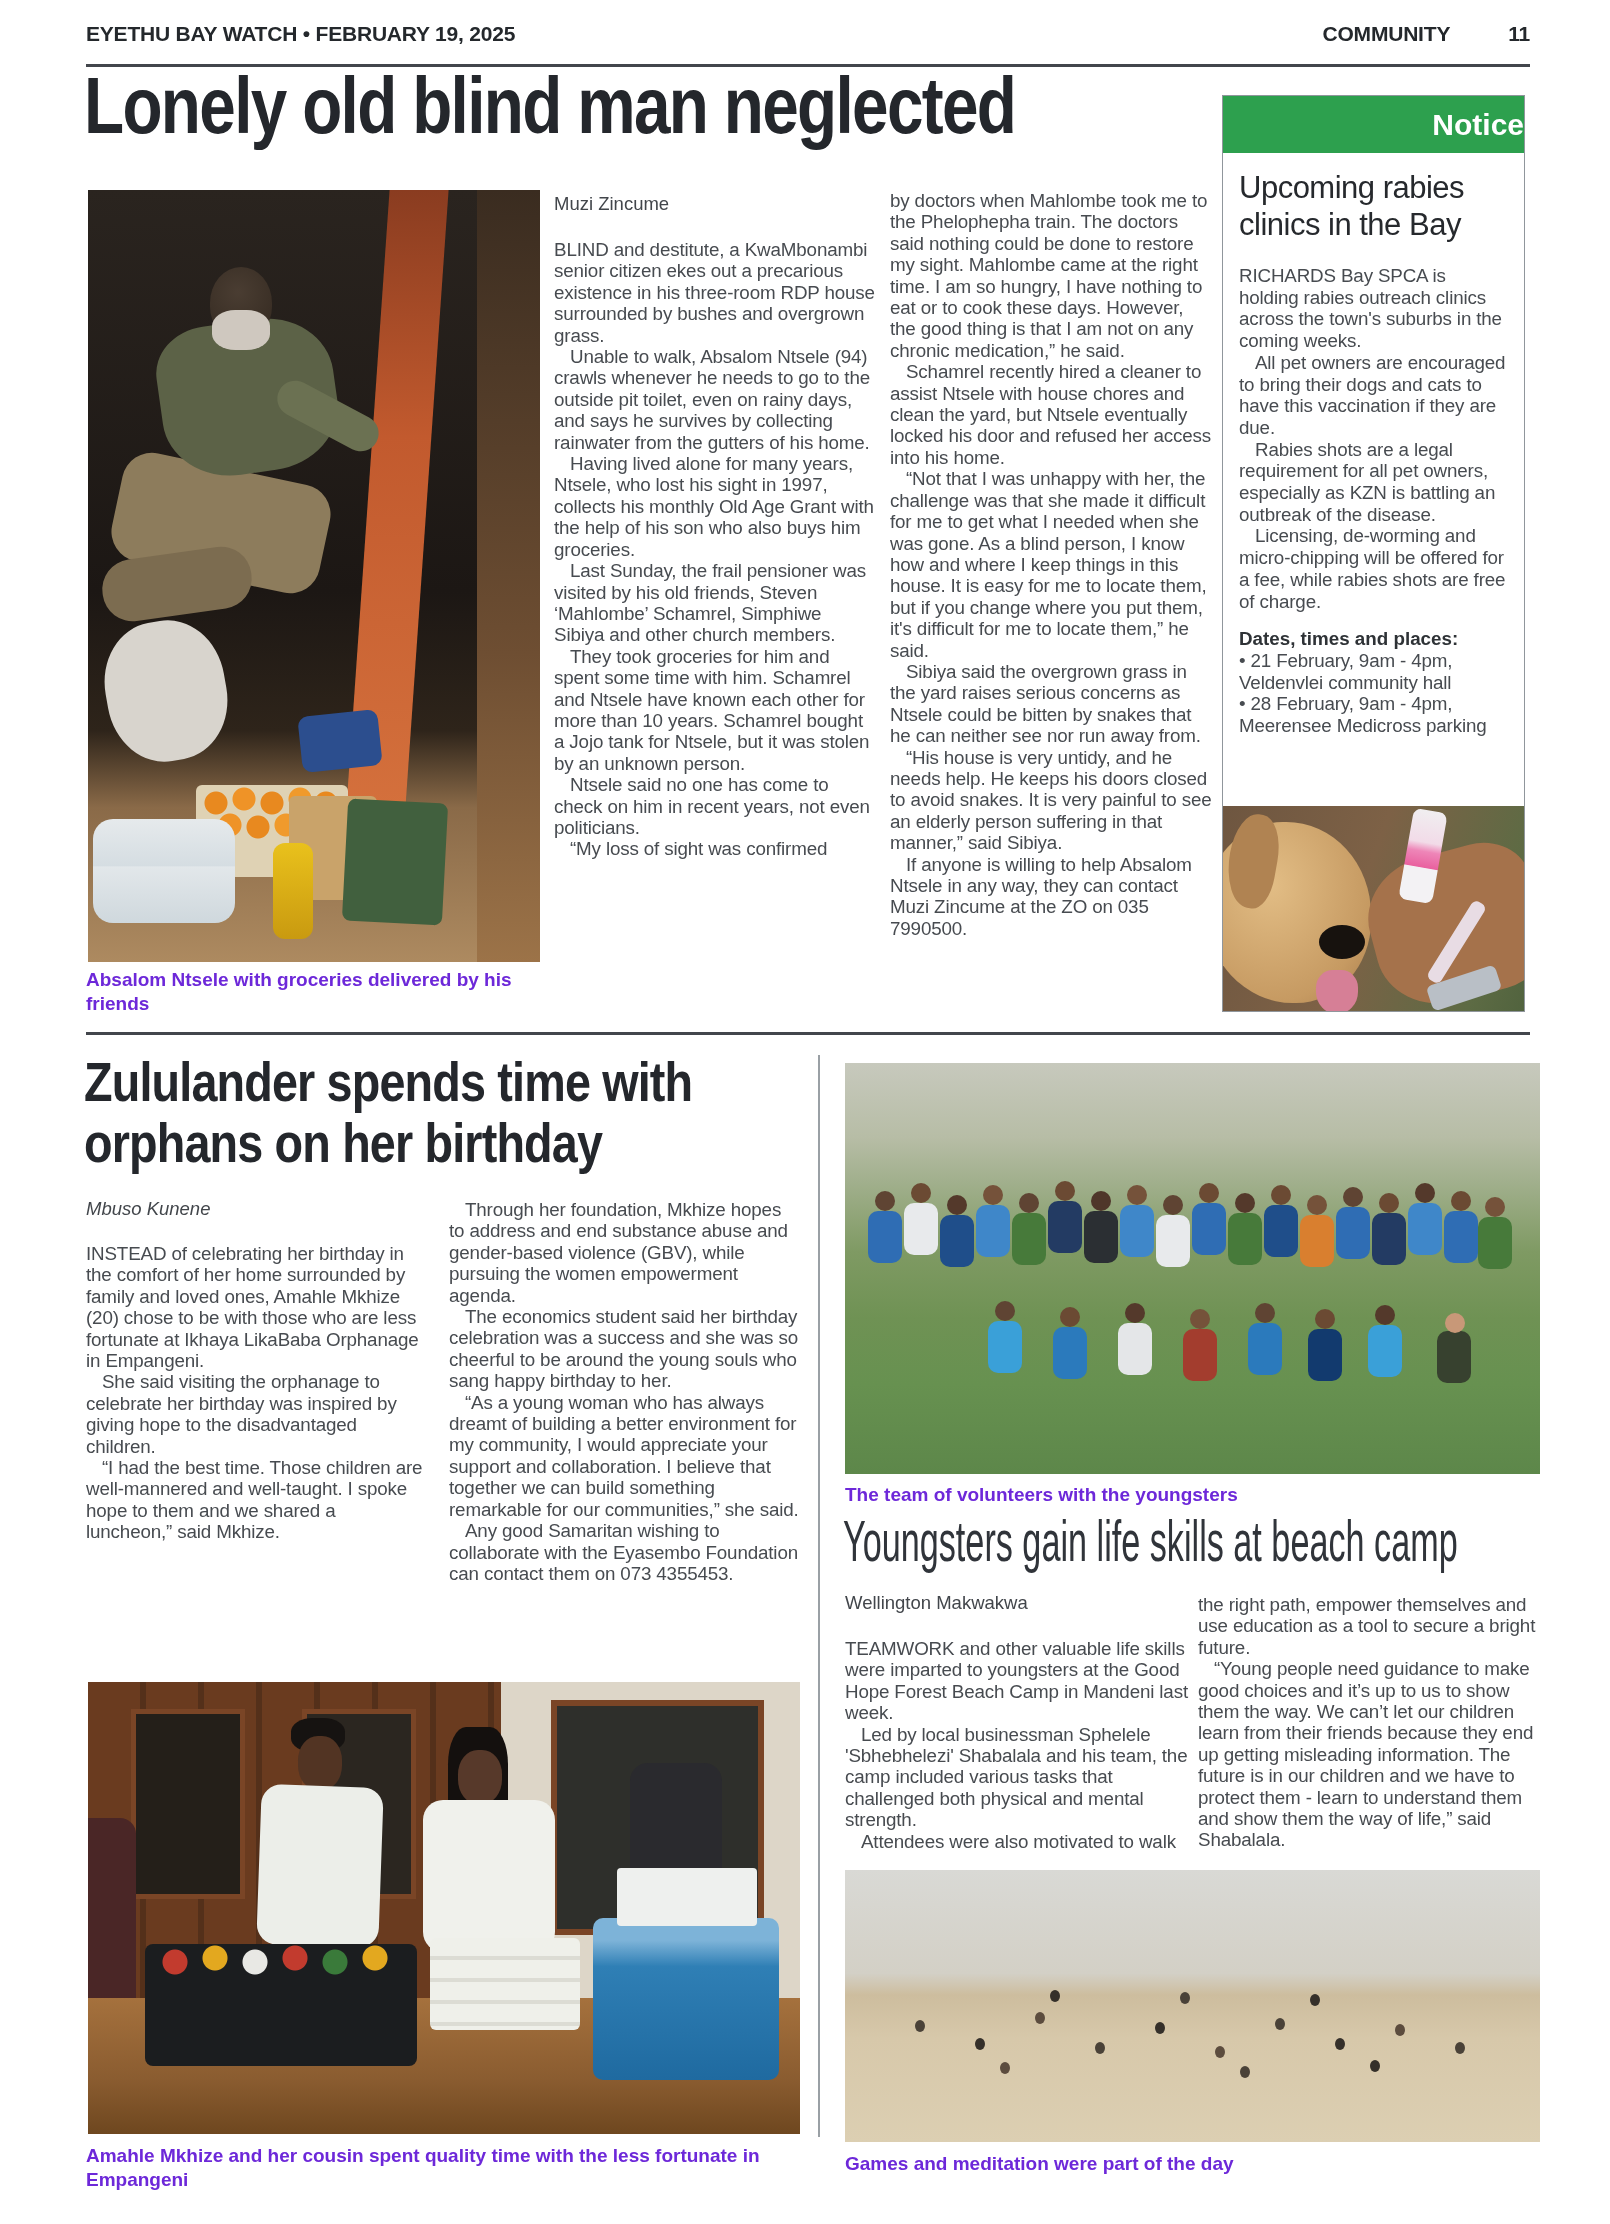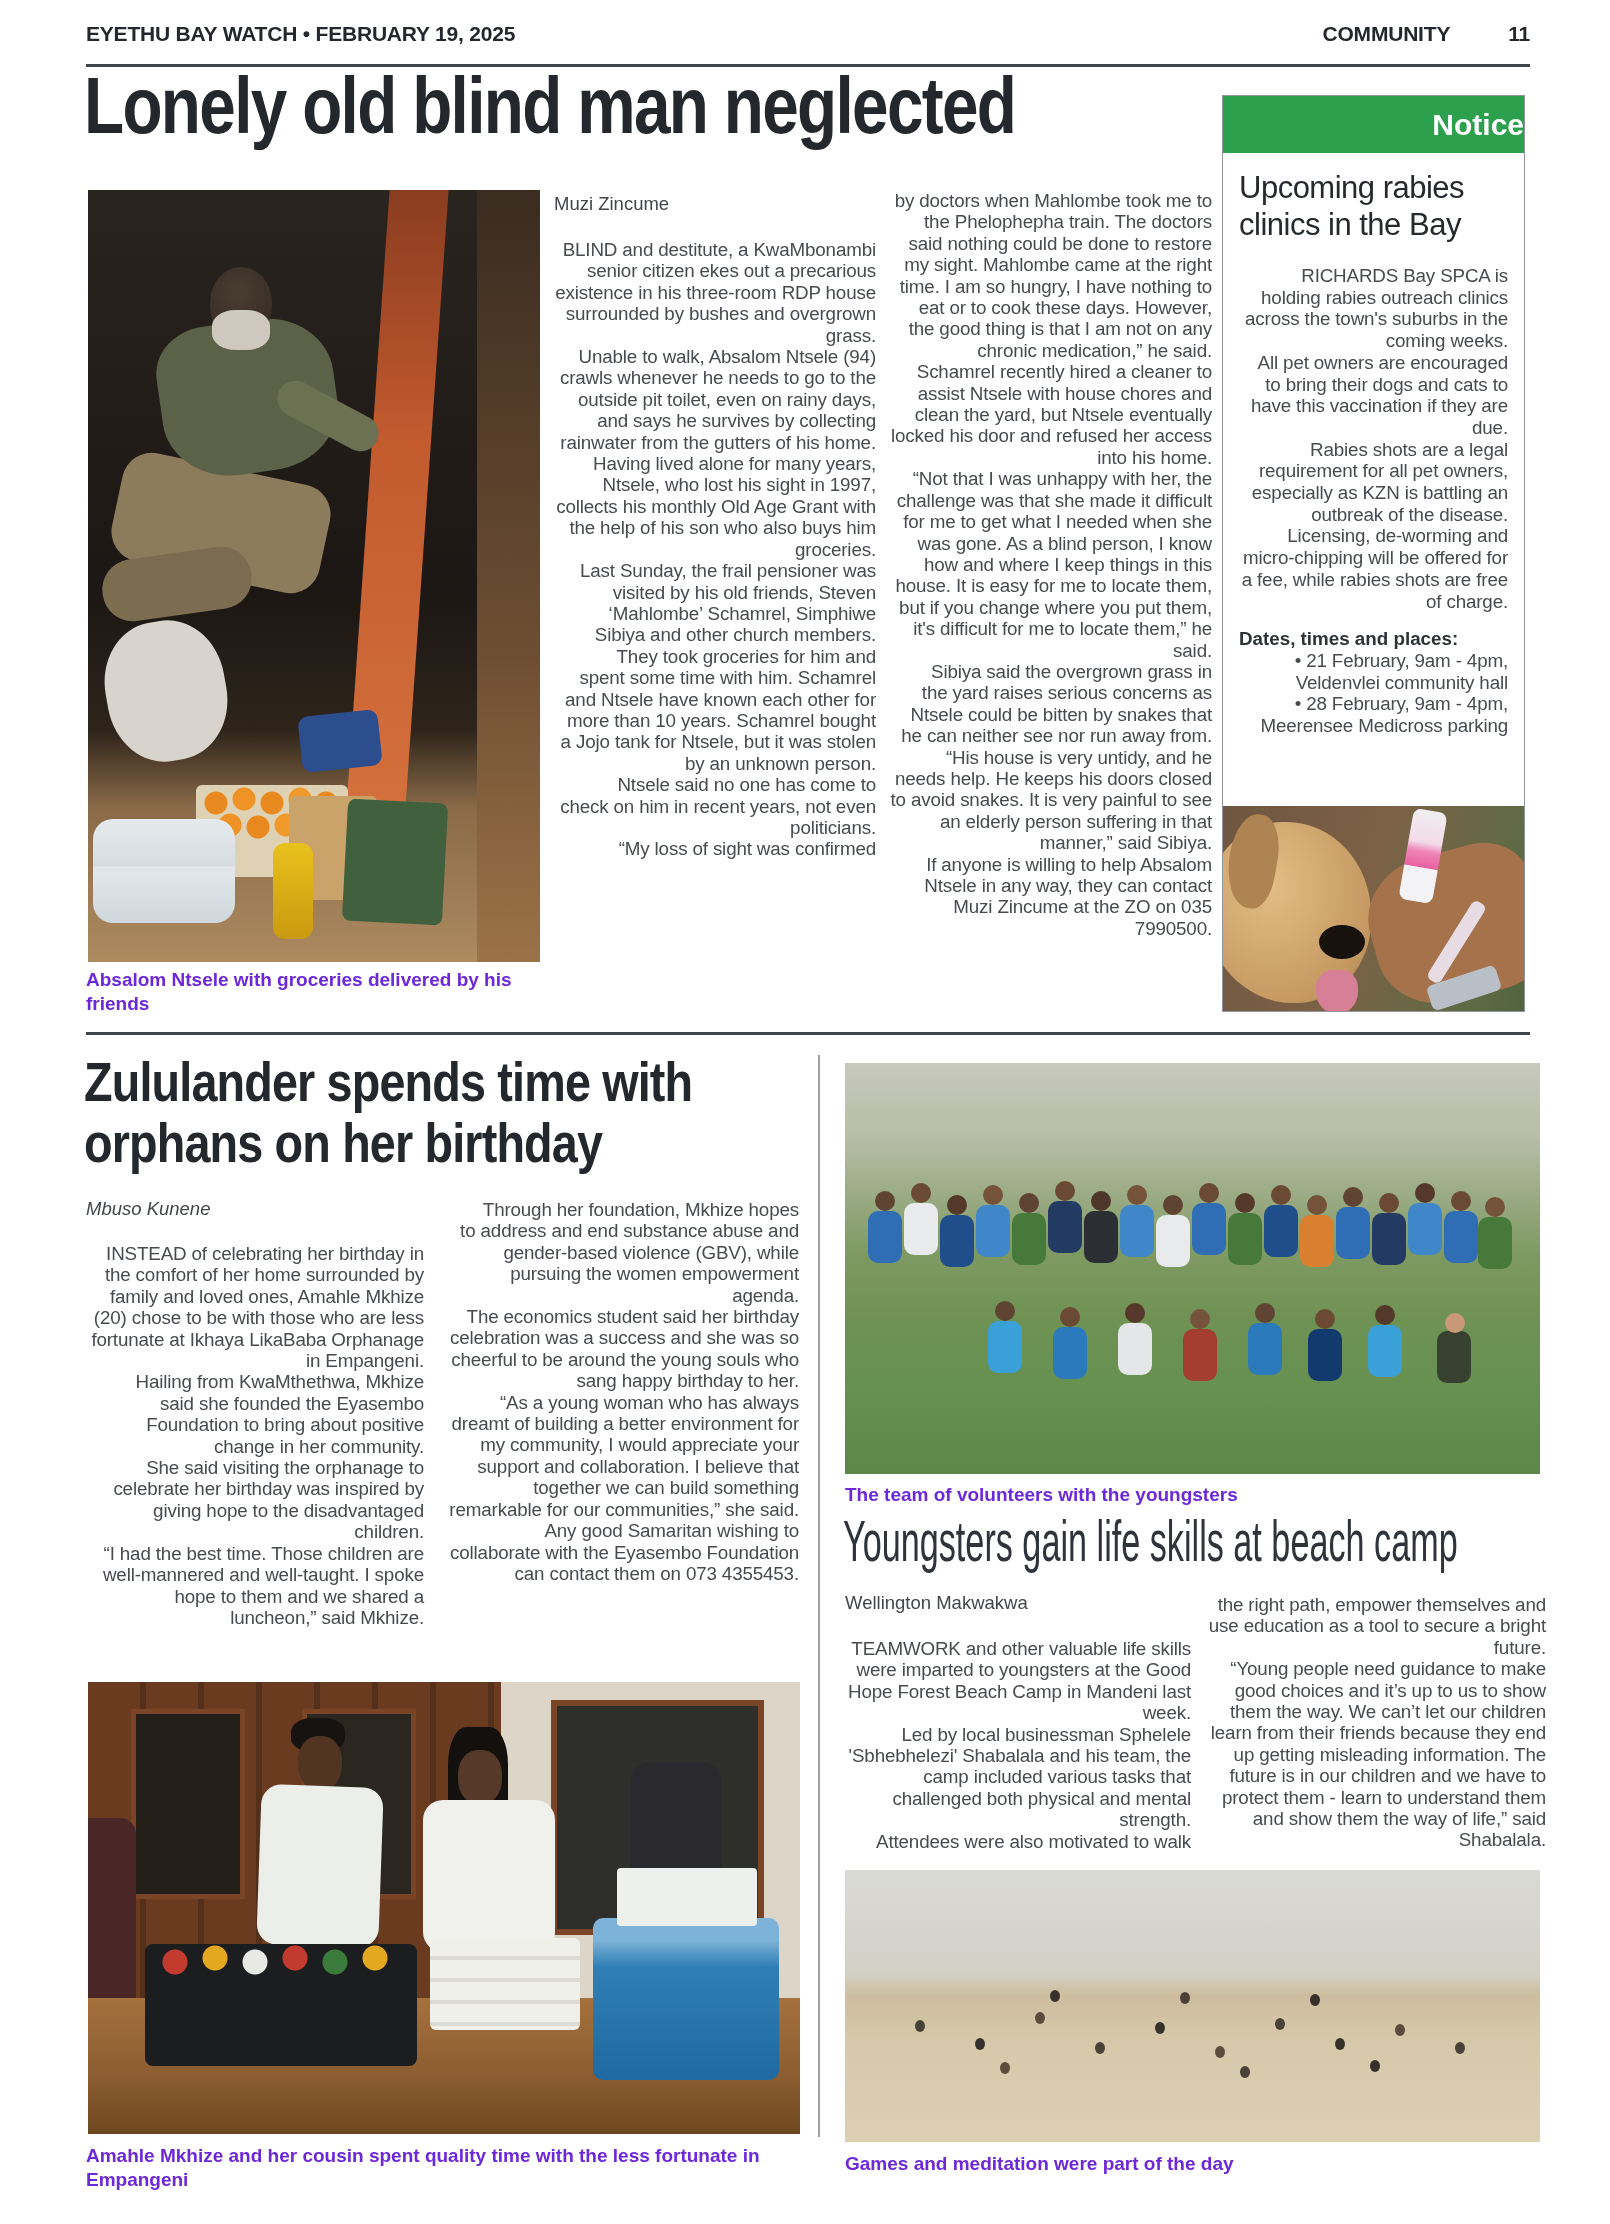--- a/index.html
+++ b/index.html
@@ -26,21 +26,21 @@
   .hl2{top:1052px;left:84px;font-weight:bold;font-size:55px;line-height:61px;
     color:#24272c;letter-spacing:-1px;}
   .hl2 .hscale{transform:scaleX(0.85);}
   .hl3{top:1512px;left:843px;font-weight:400;font-size:57px;line-height:1.05;
     color:#30343a;}
   .hl3 .hscale{transform:scaleX(0.60);}
 
   
   .byline{font-size:18.5px;color:#42464b;}
   .body-col{font-size:18.8px;line-height:21.4px;color:#474b50;letter-spacing:-0.15px;}
-  .body-col p{margin:0;text-align:right;}
+  .body-col p{margin:0;}
   .body-col p:not(:first-child){text-indent:0.85em;}
   .body-col.indent-all p{text-indent:0.85em;}
   .body-col.no-indent p{text-indent:0 !important;}
   .caption{font-weight:bold;font-size:19px;line-height:24px;color:#6d28d9;}
 
   
   .mid-rule{top:1032px;left:86px;right:80px;height:2.5px;background:#42464c;}
   .v-rule{left:818px;top:1055px;width:1.5px;height:1082px;background:#9aa0a5;}
 
   
@@ -285,21 +285,20 @@
   <div class="abs mid-rule"></div>
   <div class="abs v-rule"></div>
 
   <div class="abs hl2">
     <span class="hscale"><span>Zululander spends time with</span><br>
     <span>orphans on her birthday</span></span>
   </div>
   <div class="abs byline byline2">Mbuso Kunene</div>
   <div class="abs body-col a2col1">
       <p>INSTEAD of celebrating her birthday in the comfort of her home surrounded by family and loved ones, Amahle Mkhize (20) chose to be with those who are less fortunate at Ikhaya LikaBaba Orphanage in Empangeni.</p>
-      <p>Hailing from KwaMthethwa, Mkhize said she founded the Eyasembo Foundation to bring about positive change in her community.</p>
       <p>She said visiting the orphanage to celebrate her birthday was inspired by giving hope to the disadvantaged children.</p>
       <p>“I had the best time. Those children are well-mannered and well-taught. I spoke hope to them and we shared a luncheon,” said Mkhize.</p>
     </div>
   <div class="abs body-col indent-all a2col2">
       <p>Through her foundation, Mkhize hopes to address and end substance abuse and gender-based violence (GBV), while pursuing the women empowerment agenda.</p>
       <p>The economics student said her birthday celebration was a success and she was so cheerful to be around the young souls who sang happy birthday to her.</p>
       <p>“As a young woman who has always dreamt of building a better environment for my community, I would appreciate your support and collaboration. I believe that together we can build something remarkable for our communities,” she said.</p>
       <p>Any good Samaritan wishing to collaborate with the Eyasembo Foundation can contact them on 073 4355453.</p>
     </div>
 

